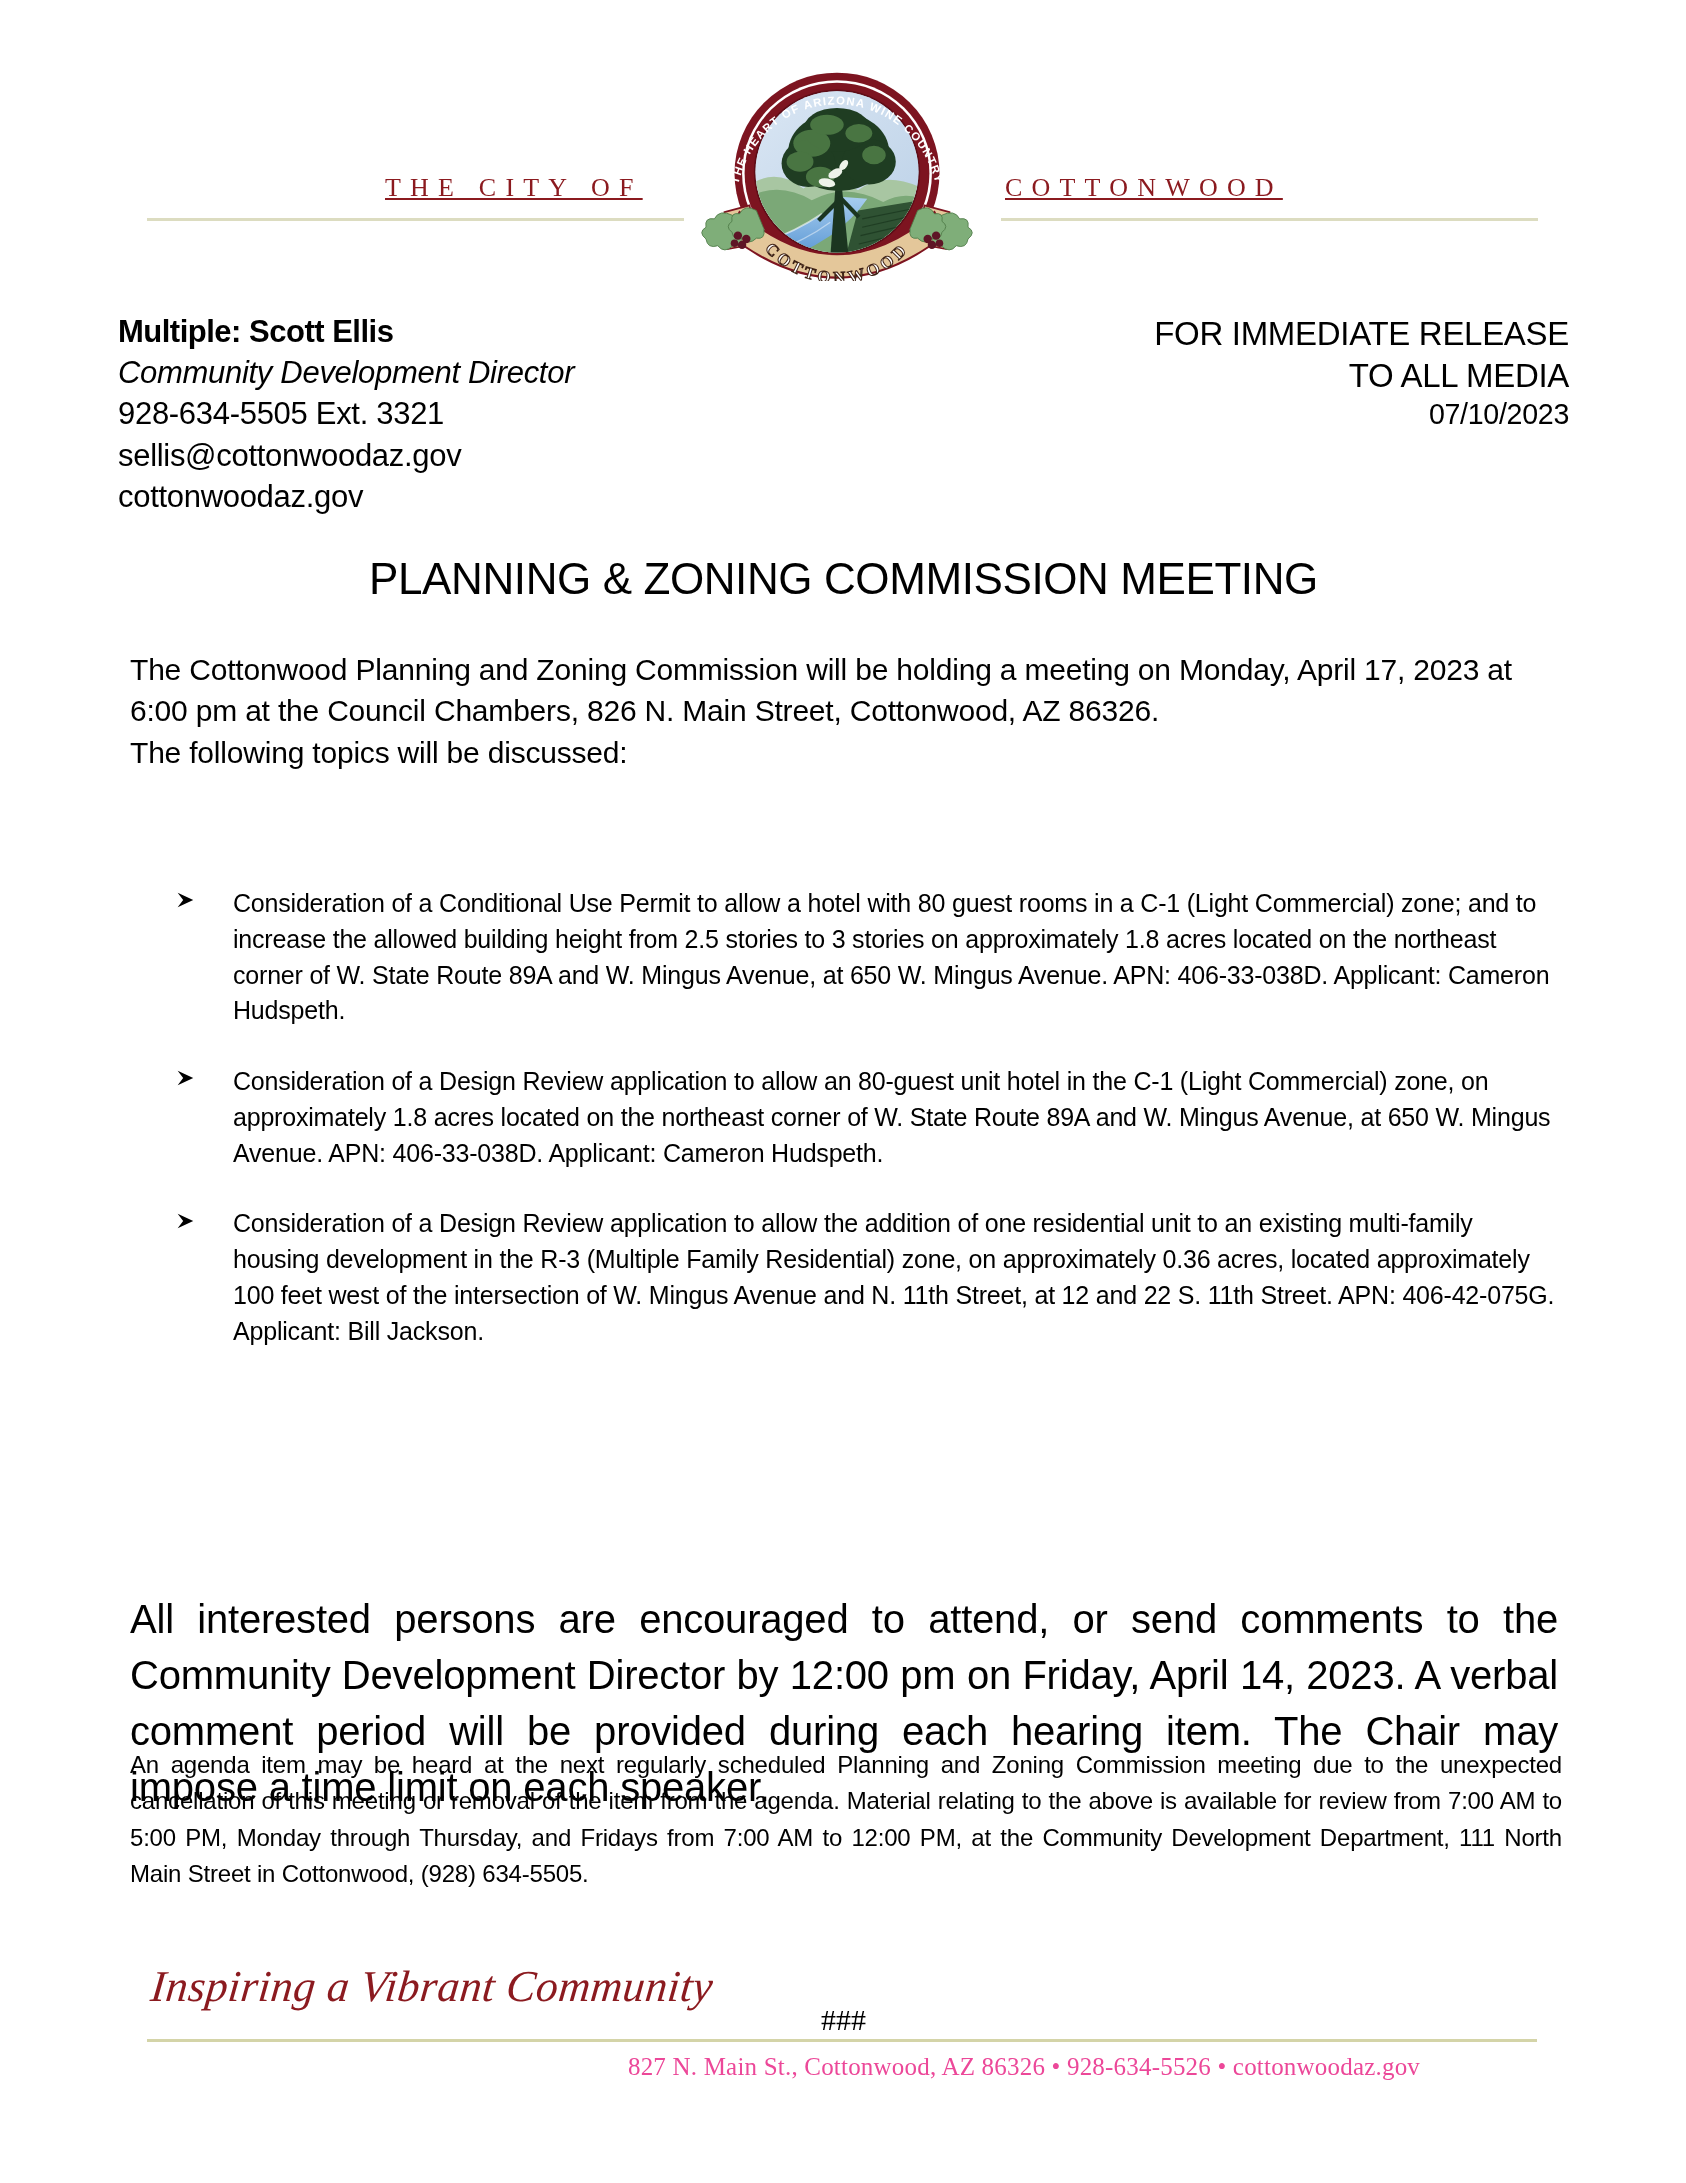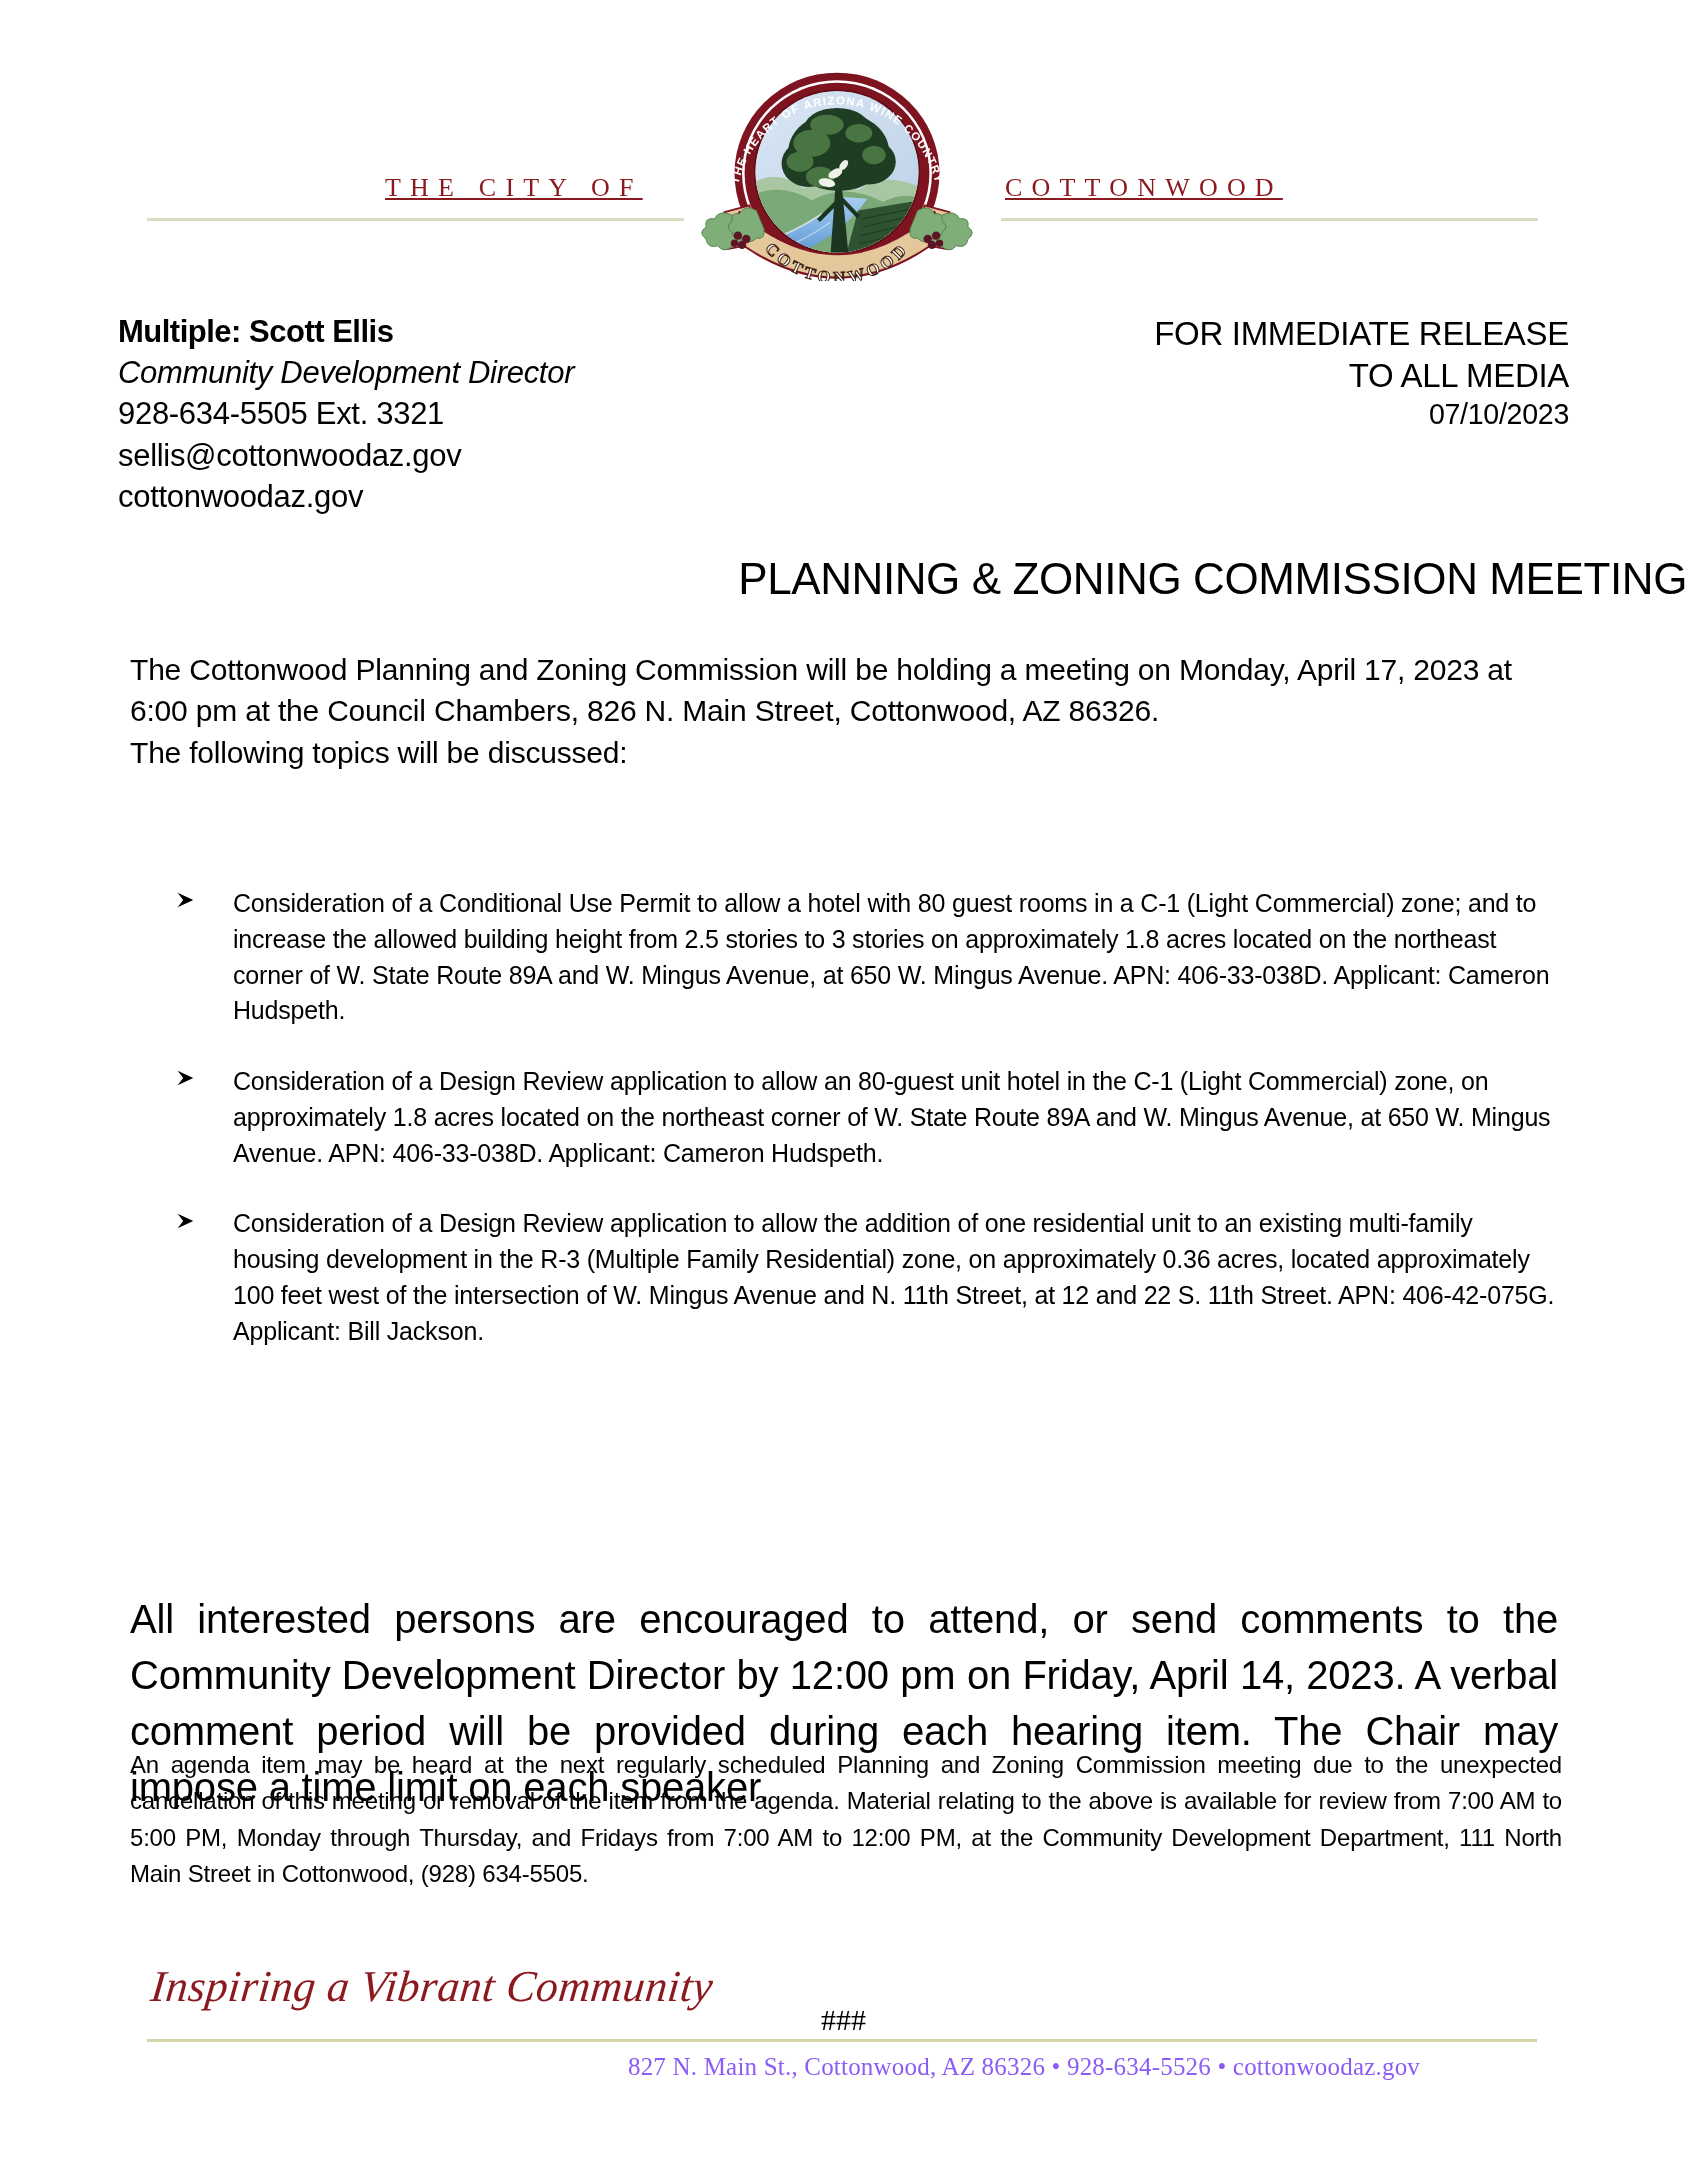--- a/index.html
+++ b/index.html
@@ -92,21 +92,21 @@
   .release .l1,
   .release .l2 { font-size: 33px; }
   .release .l3 { font-size: 28.6px; }
 
   
   .doc-title {
     position: absolute;
     left: 0;
     top: 554px;
     width: 1687px;
-    text-align: right;
+    text-align: center;
     font-size: 44px;
     letter-spacing: -0.4px;
   }
 
   
   .body-copy {
     position: absolute;
     left: 130px;
     top: 649px;
     width: 1428px;
@@ -201,21 +201,21 @@
   .footer-address {
     position: absolute;
     left: 0;
     top: 2053px;
     width: 1687px;
     text-align: center;
     padding-left: 361px;
     box-sizing: border-box;
     font-family: "Liberation Serif", serif;
     font-size: 25px;
-    color: #8b5cf6;
+    color: #ec4899;
     letter-spacing: 0.2px;
     white-space: nowrap;
   }
 </style>
 </head>
 <body>
 
 <div class="page">
 
   <div class="letterhead">

